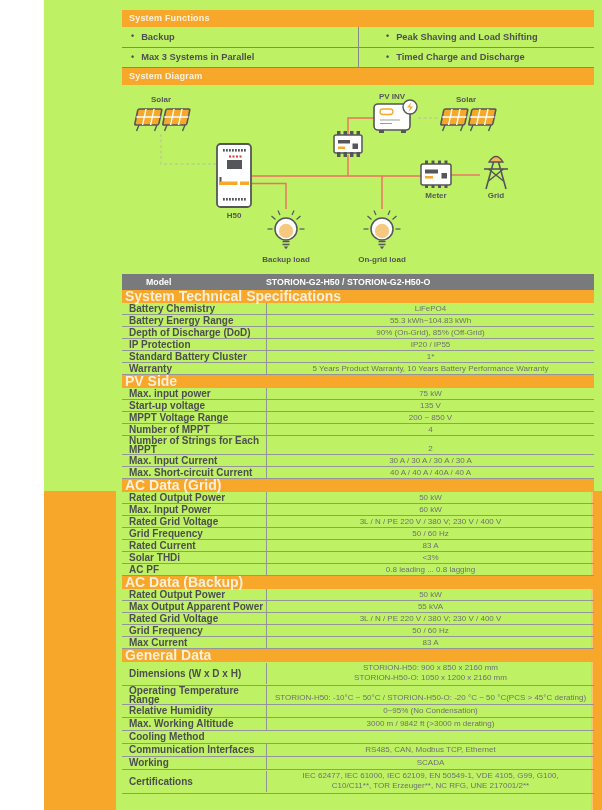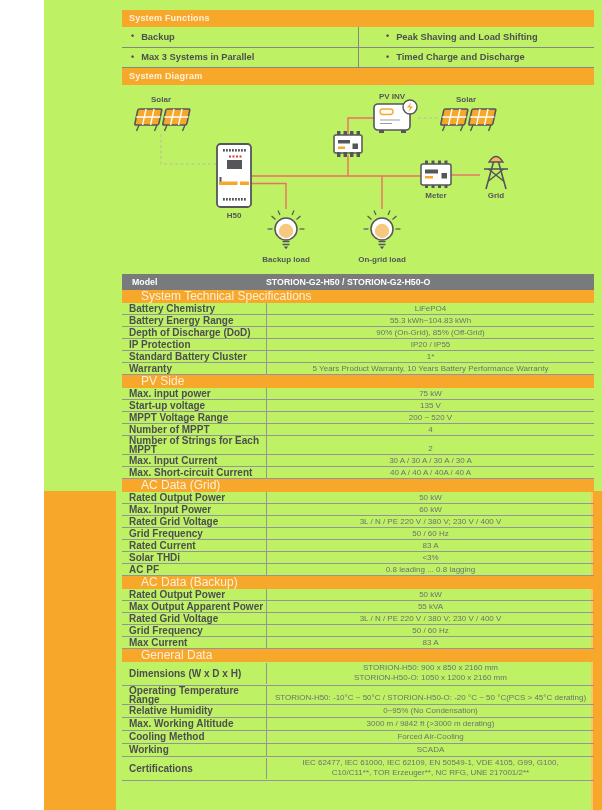--- a/index.html
+++ b/index.html
@@ -18,24 +18,24 @@
   .func-cell.c1{padding-left:9px;}
   .func-cell.c2{padding-left:28px;}
   .bullet{margin-right:7px;font-size:9px;line-height:1;}
   .func-divider{position:absolute;left:50%;top:0;bottom:0;width:1px;background:#85868a;}
   
   .diagram{height:189px;position:relative;}
   .diagram svg{display:block;}
   
   .model-row{display:grid;grid-template-columns:144px 1fr;background:#797A7C;height:16px;
       align-items:center;color:#fff;font-weight:700;font-size:8.8px;}
-  .model-row .mlabel{padding-left:10px;}
+  .model-row .mlabel{padding-left:24px;}
   .model-row .mvalue{text-align:left;}
   .section-bar{height:13px;background:#F7A82B;color:rgba(255,255,255,.82);
-      font-size:12px;font-weight:400;line-height:13px;padding-left:19px;}
+      font-size:14px;font-weight:700;line-height:13px;padding-left:3px;}
   .spec-row{display:grid;grid-template-columns:144px 1fr;border-bottom:1px solid #949598;
       box-sizing:border-box;min-height:12px;}
   .sec-general .spec-row{min-height:13px;}
   .spec-row .slabel{font-size:10px;font-weight:700;color:#4d4e51;padding-left:7px;
       display:flex;align-items:center;line-height:9px;}
   .spec-row .svalue{font-size:8px;color:#6e6f73;text-align:center;border-left:1px solid #949598;
       display:flex;flex-direction:column;justify-content:flex-end;}
   .spec-row .svalue .vline{line-height:11px;}
   .sec-general .spec-row .svalue .vline{line-height:12px;}
   .spec-row.multi{padding:1px 0;}
@@ -303,21 +303,21 @@
             </div>
             <div class="spec-row">
               <div class="slabel">Start-up voltage</div>
               <div class="svalue">
                 <div class="vline">135 V</div>
               </div>
             </div>
             <div class="spec-row">
               <div class="slabel">MPPT Voltage Range</div>
               <div class="svalue">
-                <div class="vline">200 ~ 520 V</div>
+                <div class="vline">200 ~ 850 V</div>
               </div>
             </div>
             <div class="spec-row">
               <div class="slabel">Number of MPPT</div>
               <div class="svalue">
                 <div class="vline">4</div>
               </div>
             </div>
             <div class="spec-row">
               <div class="slabel">Number of Strings for Each MPPT</div>
@@ -438,22 +438,25 @@
               </div>
             </div>
             <div class="spec-row">
               <div class="slabel">Max. Working Altitude</div>
               <div class="svalue">
                 <div class="vline">3000 m / 9842 ft (&gt;3000 m derating)</div>
               </div>
             </div>
             <div class="spec-row">
               <div class="slabel">Cooling Method</div>
-              <div class="svalue">
-                <div class="vline">Forced Air-Cooling</div>
+            </div>
+            <div class="spec-row">
+              <div class="slabel">Communication Interfaces</div>
+              <div class="svalue">
+                <div class="vline">RS485, CAN, Modbus TCP, Ethernet</div>
               </div>
             </div>
             <div class="spec-row">
               <div class="slabel">Working</div>
               <div class="svalue">
                 <div class="vline">SCADA</div>
               </div>
             </div>
             <div class="spec-row multi">
               <div class="slabel">Certifications</div>

